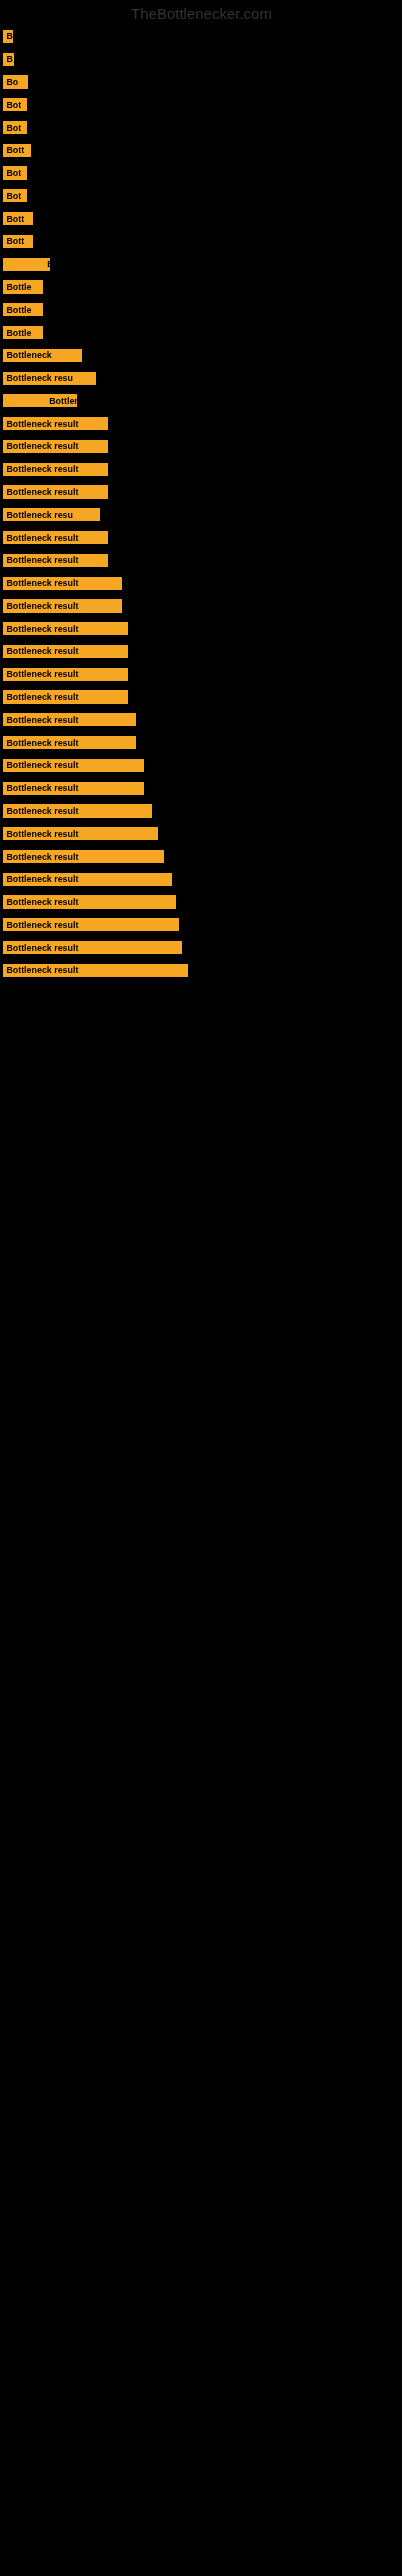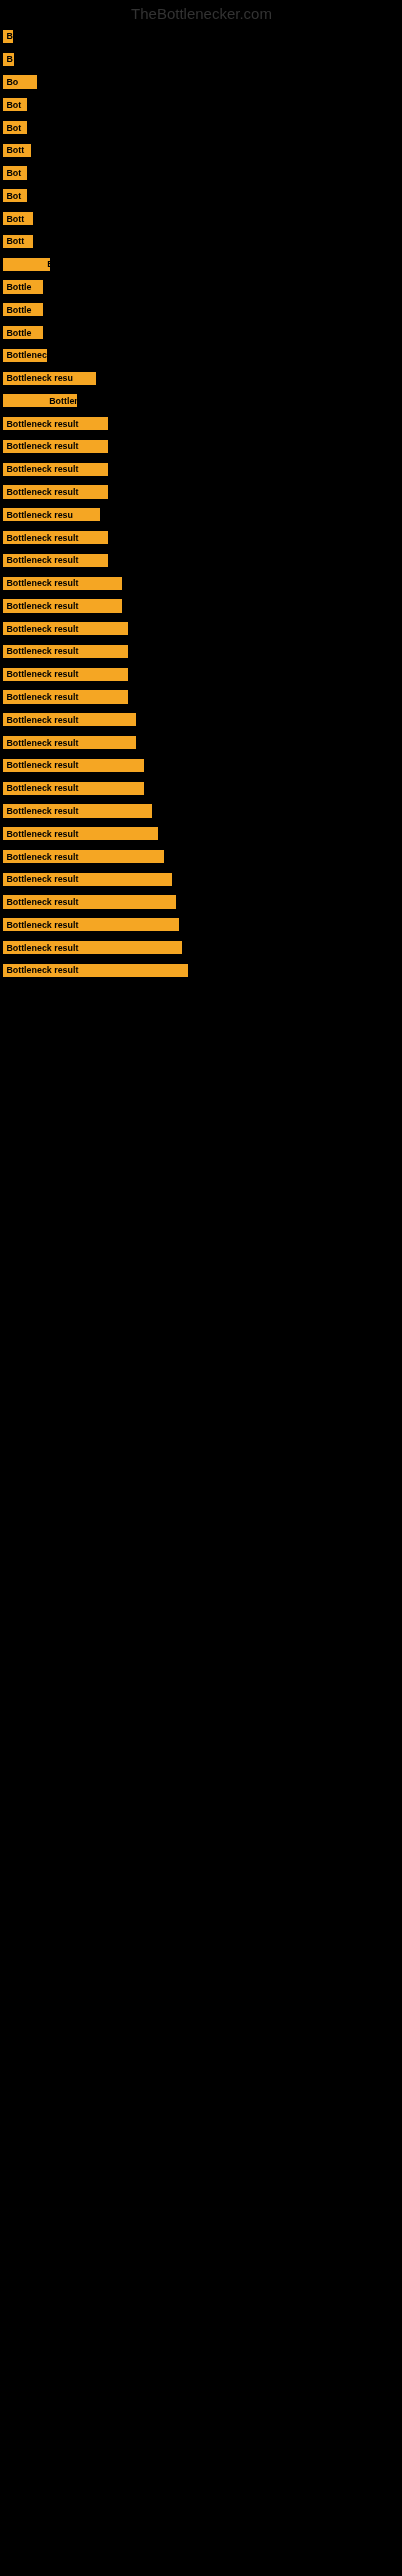--- a/index.html
+++ b/index.html
@@ -44,21 +44,21 @@
 <div class="site-title">TheBottlenecker.com</div>
 
 <div id="bars-container">
     <div class="bar-row">
       <span class="bar-label" style="width: 9.7px;">B</span>
     </div>
     <div class="bar-row">
       <span class="bar-label" style="width: 11.3px;">B</span>
     </div>
     <div class="bar-row">
-      <span class="bar-label" style="width: 34px;">Bo</span>
+      <span class="bar-label" style="width: 25px;">Bo</span>
     </div>
     <div class="bar-row">
       <span class="bar-label" style="width: 24px;">Bot</span>
     </div>
     <div class="bar-row">
       <span class="bar-label" style="width: 24px;">Bot</span>
     </div>
     <div class="bar-row">
       <span class="bar-label" style="width: 28px;">Bott</span>
     </div>
@@ -80,21 +80,21 @@
     <div class="bar-row">
       <span class="bar-label" style="width: 40px;">Bottle</span>
     </div>
     <div class="bar-row">
       <span class="bar-label" style="width: 40px;">Bottle</span>
     </div>
     <div class="bar-row">
       <span class="bar-label" style="width: 40px;">Bottle</span>
     </div>
     <div class="bar-row">
-      <span class="bar-label" style="width: 44px;">Bottleneck</span>
+      <span class="bar-label" style="width: 79px;">Bottleneck</span>
     </div>
     <div class="bar-row">
       <span class="bar-label" style="width: 93px;">Bottleneck resu</span>
     </div>
     <div class="bar-row">
       <span class="bar-label" style="width: 74px; padding-left: 46px;">Bottleneck r</span>
     </div>
     <div class="bar-row">
       <span class="bar-label" style="width: 105px;">Bottleneck result</span>
     </div>

